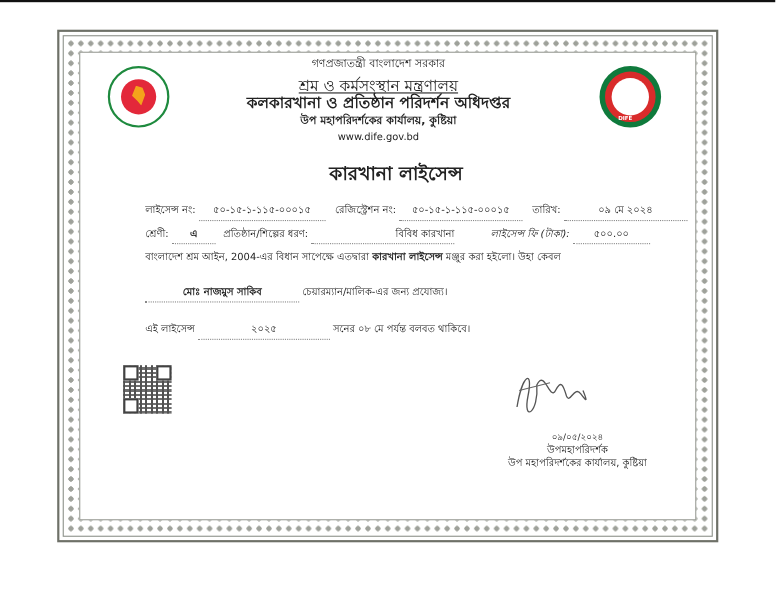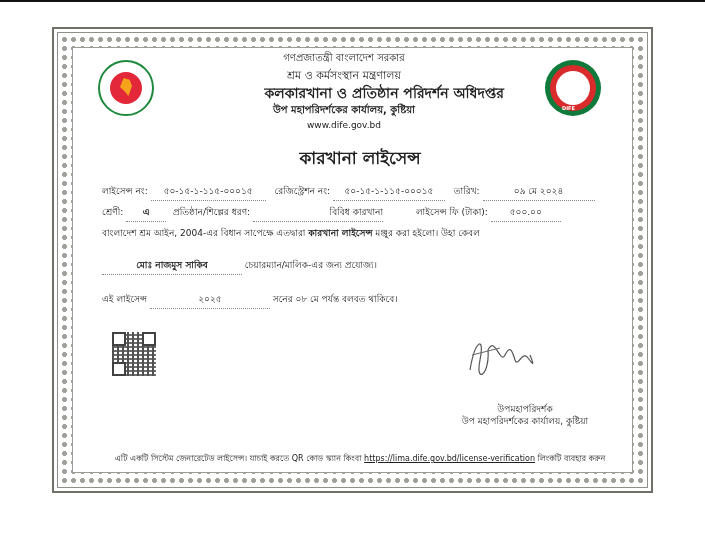--- a/index.html
+++ b/index.html
@@ -8,26 +8,26 @@
   .frame-outer { position:absolute; left:52px; top:27px; width:601px; height:466px; border:2px solid #6e7168; box-sizing:border-box; }
   .frame-mid { position:absolute; left:3px; top:3px; right:3px; bottom:3px; border:1px solid #8d918a; }
   .frame-pattern { position:absolute; left:6px; top:6px; right:6px; bottom:6px;
      background:
        radial-gradient(circle, #9ea19a 2.2px, transparent 2.6px) 0 0/9px 9px;
   }
   .frame-inner { position:absolute; left:18px; top:18px; right:18px; bottom:18px; background:#fff; border:1px solid #9a9d96; }
   .content { position:absolute; left:0; top:0; width:705px; height:545px; }
   .hdr { position:absolute; left:184px; width:320px; text-align:center; font-family:"DejaVu Sans", sans-serif; }
   .hdr1 { top:50px; font-size:10px; }
-  .hdr2 { top:67px; font-size:11px; }
-  .hdr3 { top:82px; font-size:14px; font-weight:bold;text-align:right; }
+  .hdr2 { top:67px; font-size:14px;text-decoration:underline; }
+  .hdr3 { top:82px; font-size:14px; font-weight:bold; }
   .hdr4 { top:102px; font-size:10px; font-weight:bold; }
   .hdr5 { top:120px; font-size:9px; }
   .title { position:absolute; left:200px; width:320px; top:145px; text-align:center; font-size:17px; font-weight:bold; }
-  .row { position:absolute; font-size:9px; white-space:nowrap; }
+  .row { position:absolute; font-size:9px; white-space:nowrap;margin-left:30px; }
   .fill { display:inline-block; border-bottom:1px dotted #888; text-align:center; padding-bottom:1px; }
   .b { font-weight:bold; }
   .seal-gov { position:absolute; left:98px; top:60px; width:56px; height:56px; border-radius:50%; background:#fff; border:2px solid #1e8a3e; box-sizing:border-box; }
   .seal-gov .inner { position:absolute; left:10px; top:10px; width:32px; height:32px; border-radius:50%; background:#e3283a; }
   .seal-gov .map { position:absolute; left:10px; top:6px; width:12px; height:18px; background:#f4a31b; clip-path:polygon(30% 0,80% 10%,100% 45%,70% 100%,40% 75%,0 50%); }
   .seal-dife { position:absolute; left:545px; top:60px; width:56px; height:56px; border-radius:50%; background:#0f7a3c; }
   .seal-dife .ring { position:absolute; left:5px; top:5px; width:46px; height:46px; border-radius:50%; background:#d92b2b; }
   .seal-dife .core { position:absolute; left:6px; top:6px; width:34px; height:34px; border-radius:50%; background:#fff; }
   .seal-dife .label { position:absolute; left:17px; top:45px; font-size:5px; color:#fff; font-weight:bold; }
   .qr { position:absolute; left:112px; top:332px; width:44px; height:44px;
@@ -82,21 +82,21 @@
     <span class="fill" style="width:112px;">৫০-১৫-১-১১৫-০০০১৫</span>
     <span style="margin-left:6px;">তারিখ:</span>
     <span class="fill" style="width:112px;">০৯ মে ২০২৪</span>
   </div>
 
   <div class="row" style="left:102px; top:205px;">
     <span>শ্রেণী:</span>
     <span class="fill b" style="width:40px;">এ</span>
     <span style="margin-left:4px;">প্রতিষ্ঠান/শিল্পের ধরণ:</span>
     <span class="fill" style="width:130px; text-align:right;">বিবিধ কারখানা</span>
-    <span style="margin-left:30px;">লাইসেন্স ফি (টাকা):</span>
+    <span style="margin-left:30px;font-style:italic;">লাইসেন্স ফি (টাকা):</span>
     <span class="fill" style="width:70px; ">৫০০.০০</span>
   </div>
 
   <div class="row" style="left:102px; top:226px;">
     <span>বাংলাদেশ শ্রম আইন, 2004-এর বিধান সাপেক্ষে এতদ্বারা </span><span class="b">কারখানা লাইসেন্স</span><span> মঞ্জুর করা হইলো। উহা কেবল</span>
   </div>
 
 
   <div class="row" style="left:102px; top:258px;">
     <span class="fill b" style="width:140px;">মোঃ নাজমুস সাকিব</span><span> চেয়ারম্যান/মালিক-এর জন্য প্রযোজ্য।</span>
@@ -113,19 +113,17 @@
     <div class="fp" style="right:0; top:0;"></div>
     <div class="fp" style="left:0; bottom:0;"></div>
   </div>
 
   <div class="sig">
     <svg width="80" height="50" viewBox="0 0 80 50">
       <path d="M10 40 C15 10, 25 5, 20 30 S30 45, 28 20 C35 5, 40 35, 45 25 S52 20, 55 30 C58 38, 62 20, 68 28 S74 35, 70 25" fill="none" stroke="#555" stroke-width="1.2"></path>
       <path d="M12 25 L40 18" stroke="#666" stroke-width="1" fill="none"></path>
     </svg>
   </div>
+  <div class="center9" style="left:450px; width:150px; top:391px; font-size:8px;">০৯/০৫/২০২৪</div>
   <div class="center9" style="left:450px; width:150px; top:402px;">উপমহাপরিদর্শক</div>
   <div class="center9" style="left:420px; width:210px; top:414px;">উপ মহাপরিদর্শকের কার্যালয়, কুষ্টিয়া</div>
 
-  <div class="footer">
-    <span>এটি একটি সিস্টেম জেনারেটেড লাইসেন্স। যাচাই করতে QR কোড স্ক্যান কিংবা </span><a>https://lima.dife.gov.bd/license-verification</a><span> লিংকটি ব্যবহার করুন</span>
-  </div>
 </div>
 
 </body></html>

